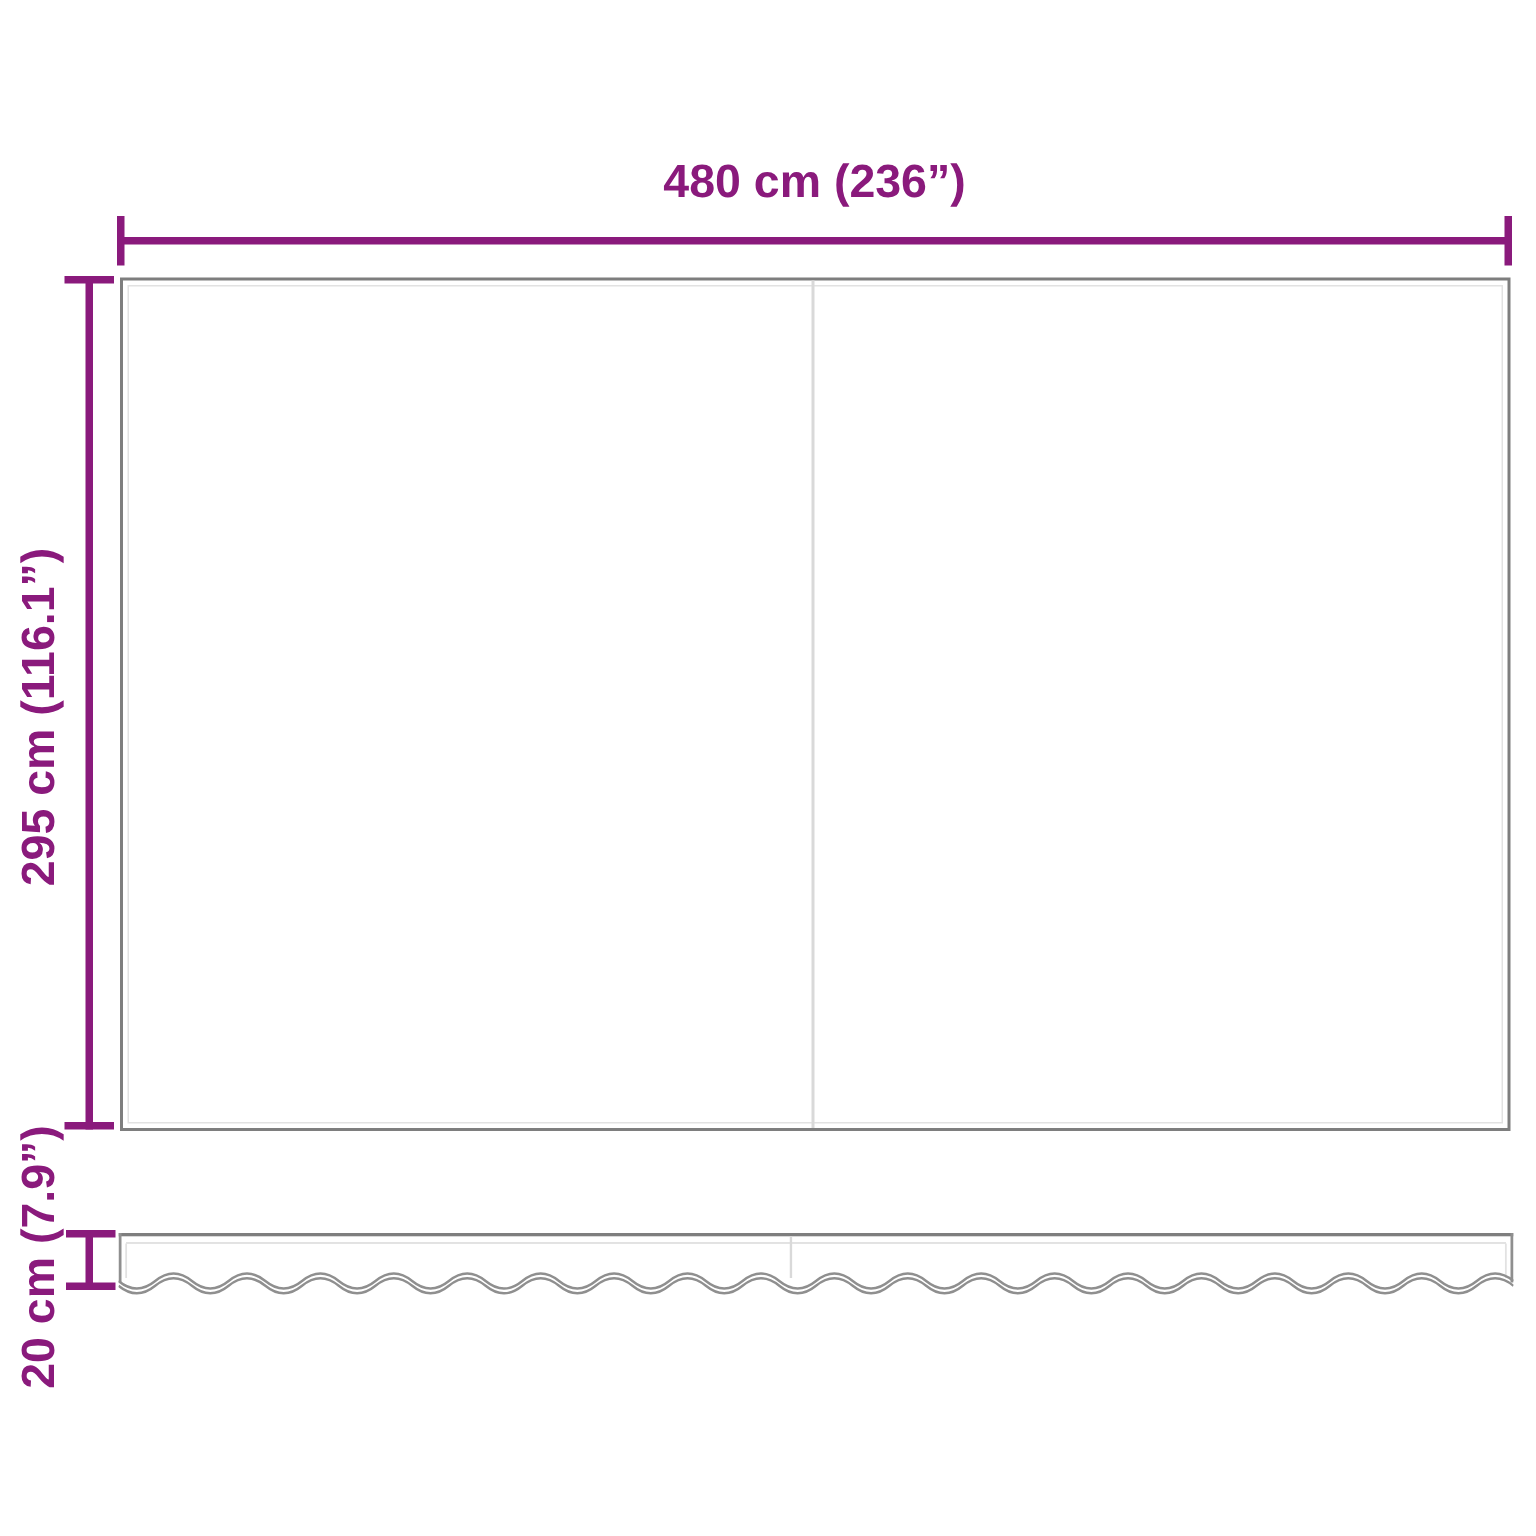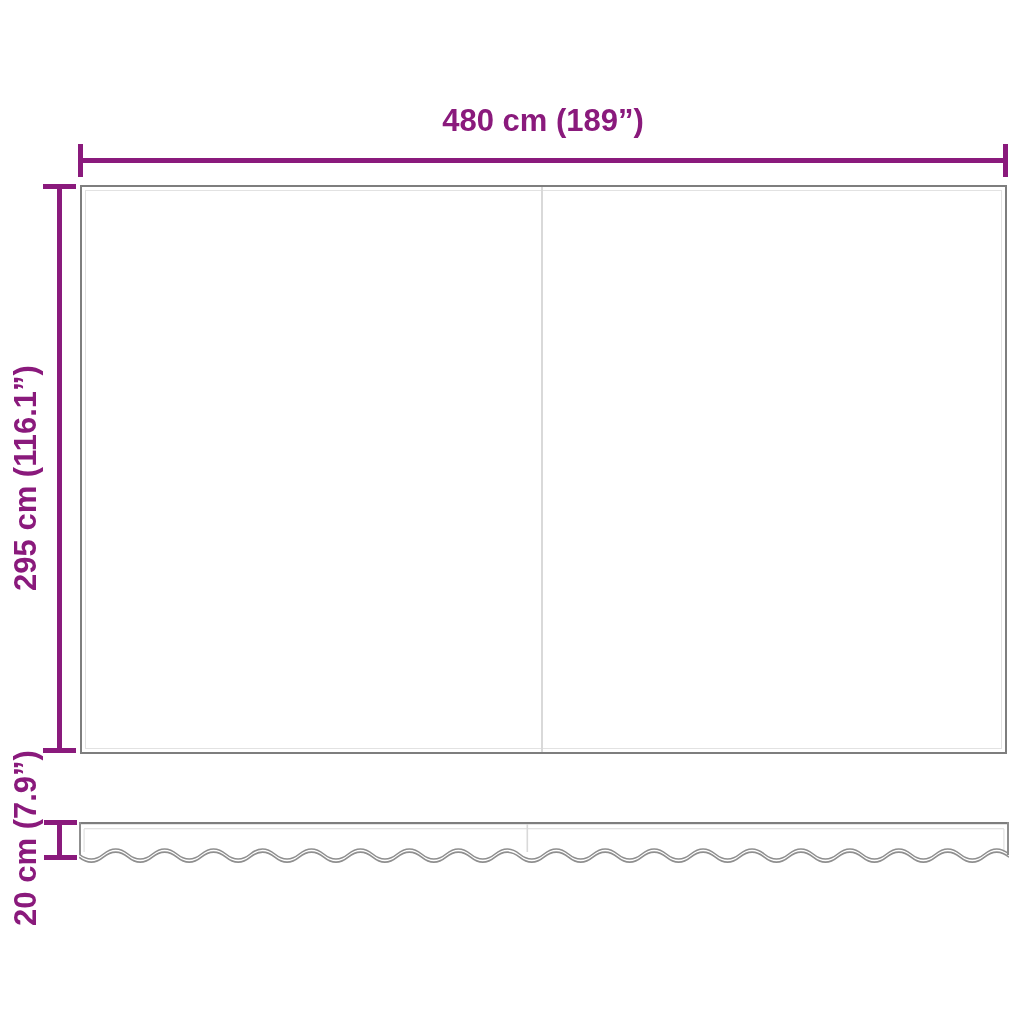--- a/index.html
+++ b/index.html
@@ -71,21 +71,21 @@
     background:var(--seam);
   }
   
   .valance-svg{position:absolute;left:79px;top:821px;}
 </style>
 </head>
 <body>
 
 <div class="canvas">
 
-  <div class="dim-label horizontal">480 cm (189”)</div>
+  <div class="dim-label horizontal">480 cm (236”)</div>
   <div class="dim-line width-line"></div>
   <div class="dim-tick width-tick-left"></div>
   <div class="dim-tick width-tick-right"></div>
 
   <div class="dim-label rot-height">295 cm (116.1”)</div>
   <div class="dim-line height-line"></div>
   <div class="dim-tick height-tick-top"></div>
   <div class="dim-tick height-tick-bottom"></div>
 
   <div class="fabric">

